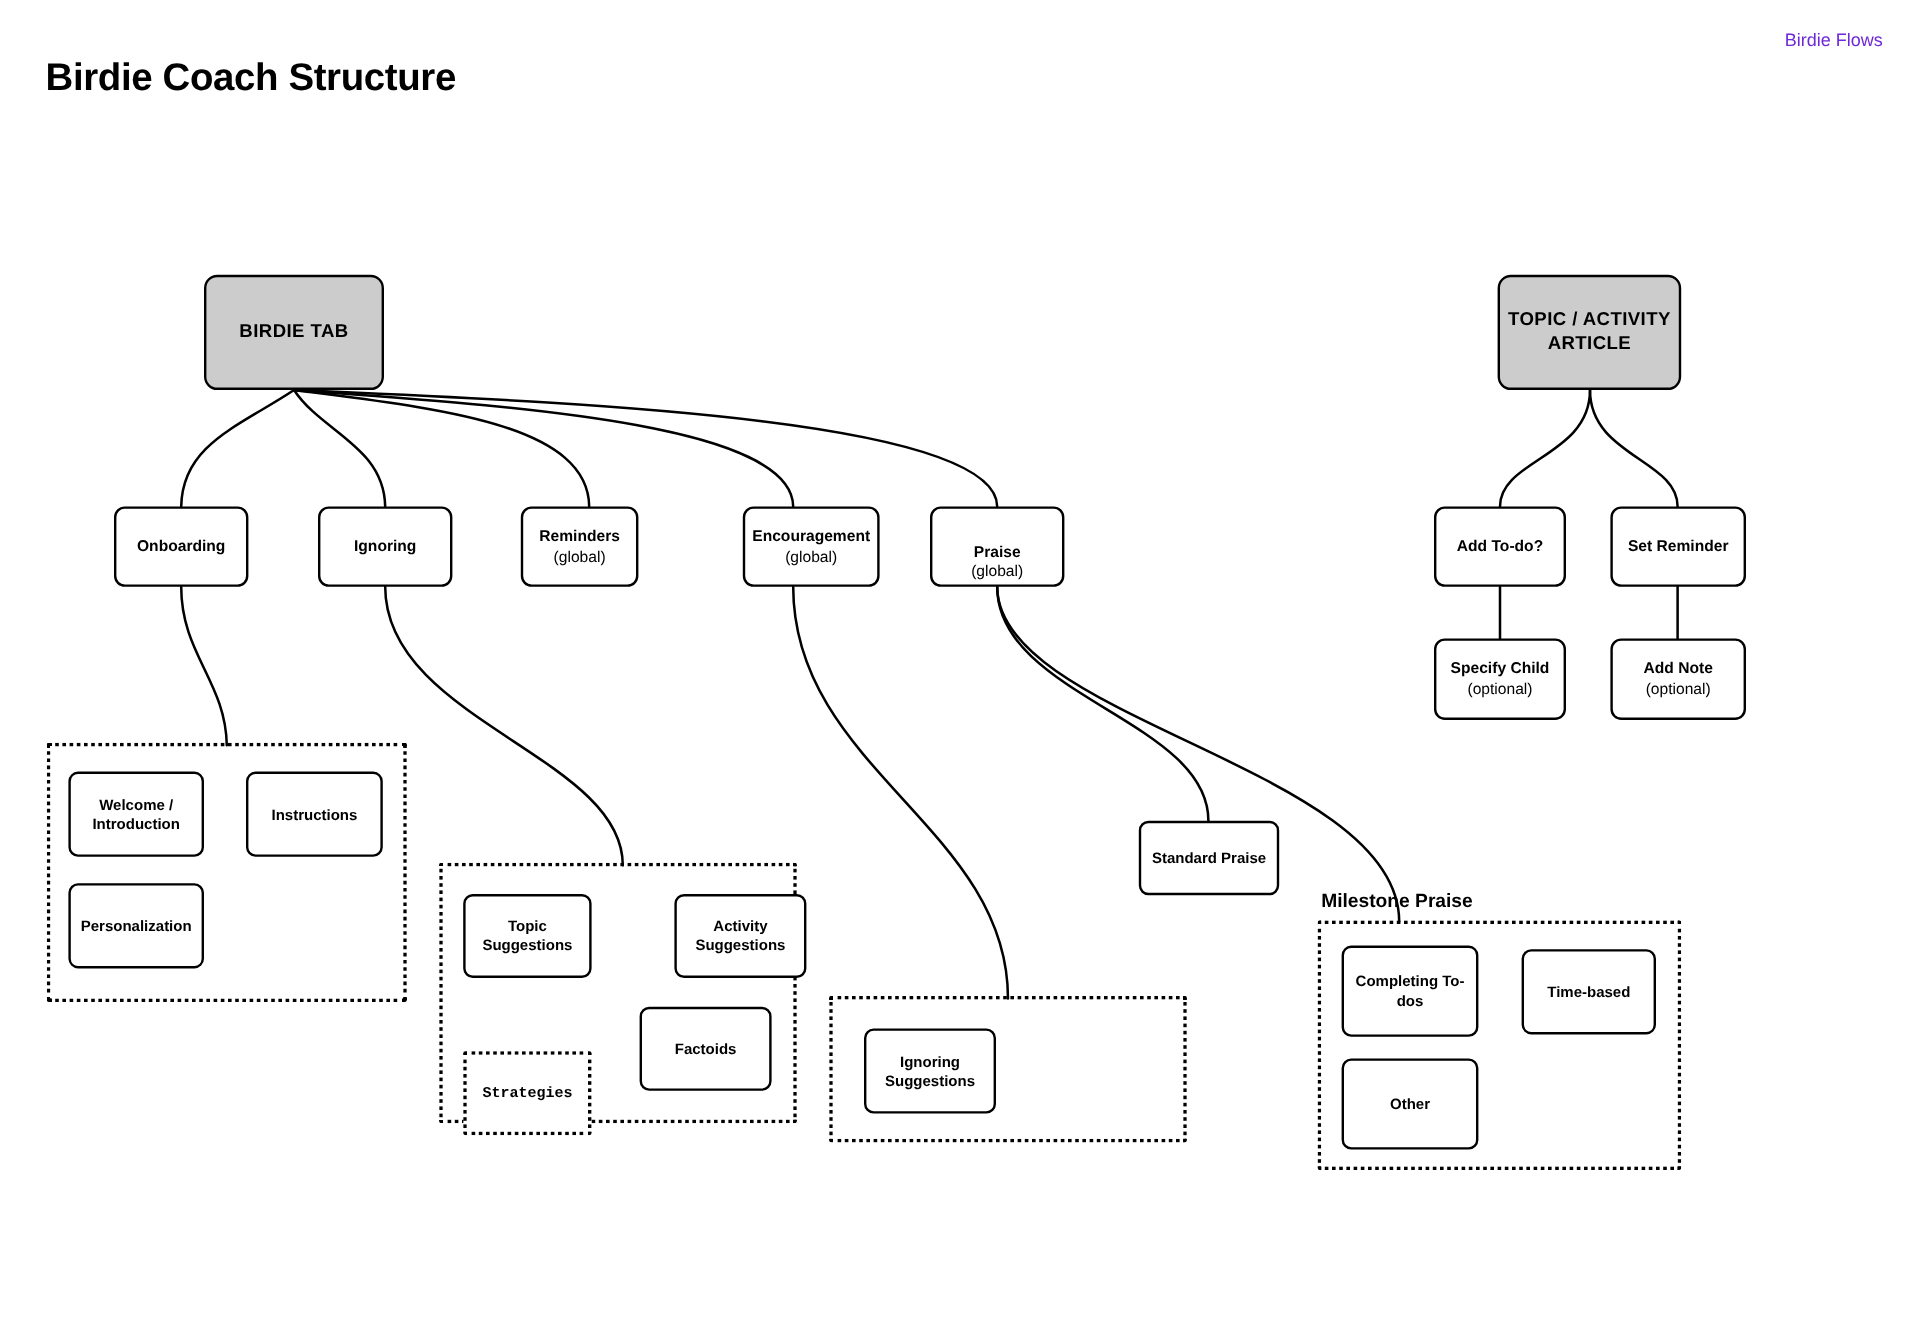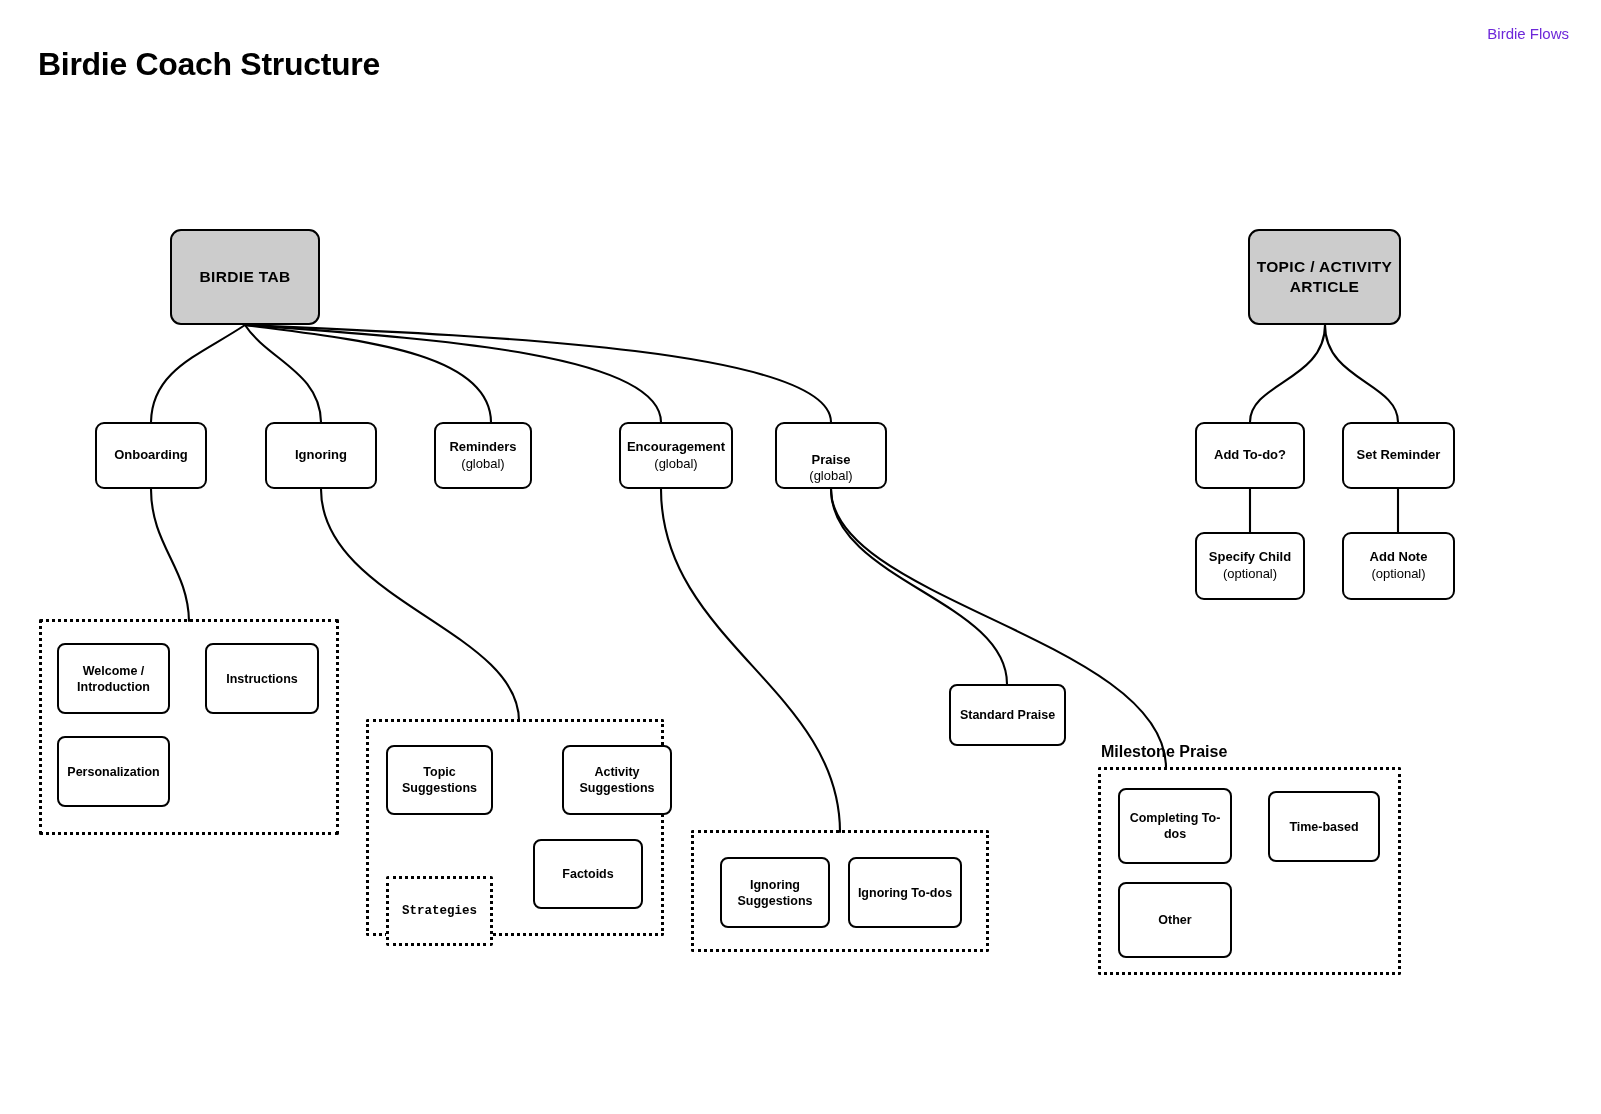--- a/index.html
+++ b/index.html
@@ -181,23 +181,20 @@
   <div class="node leaf" style="left:533px; top:839px; width:110px; height:70px;">
     <span class="lbl">Factoids</span>
   </div>
 
   <div class="group-box" style="left:691px; top:830px; width:298px; height:122px;"></div>
 
   <div class="node leaf" style="left:720px; top:857px; width:110px; height:71px;">
     <span class="lbl">Ignoring Suggestions</span>
   </div>
 
-  <div class="node leaf" style="left:848px; top:857px; width:114px; height:71px;">
-    <span class="lbl">Ignoring To-dos</span>
-  </div>
 
   <div class="node leaf" style="left:949px; top:684px; width:117px; height:62px;">
     <span class="lbl">Standard Praise</span>
   </div>
 
   <div class="group-label" style="left:1101px; top:743px;">Milestone Praise</div>
 
   <div class="group-box" style="left:1098px; top:767px; width:303px; height:208px;"></div>
 
   <div class="node leaf" style="left:1118px; top:788px; width:114px; height:76px;">

